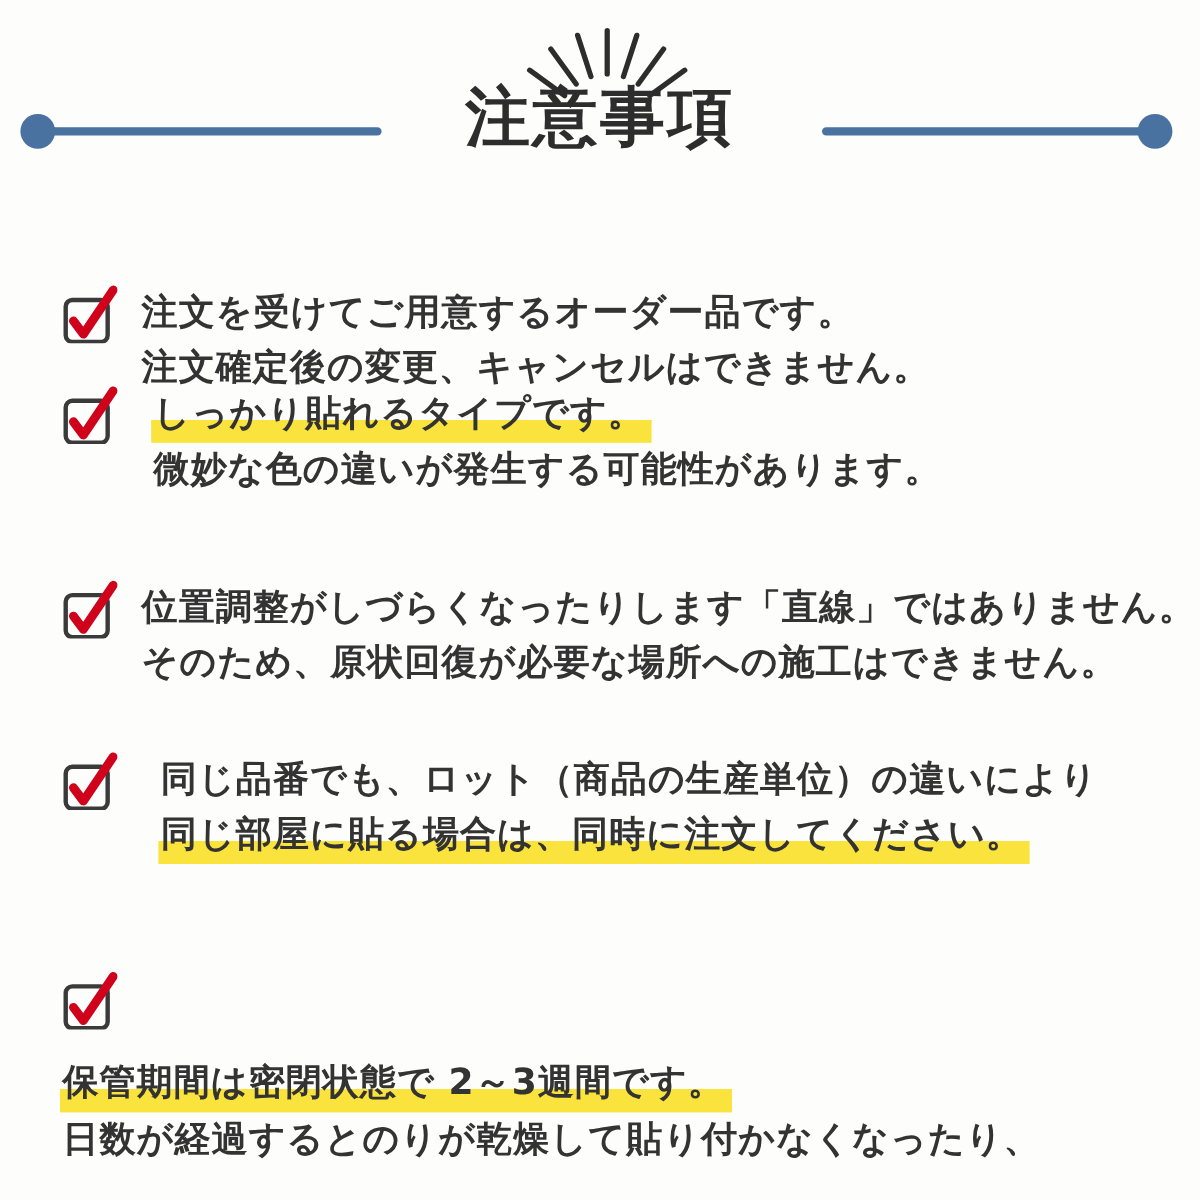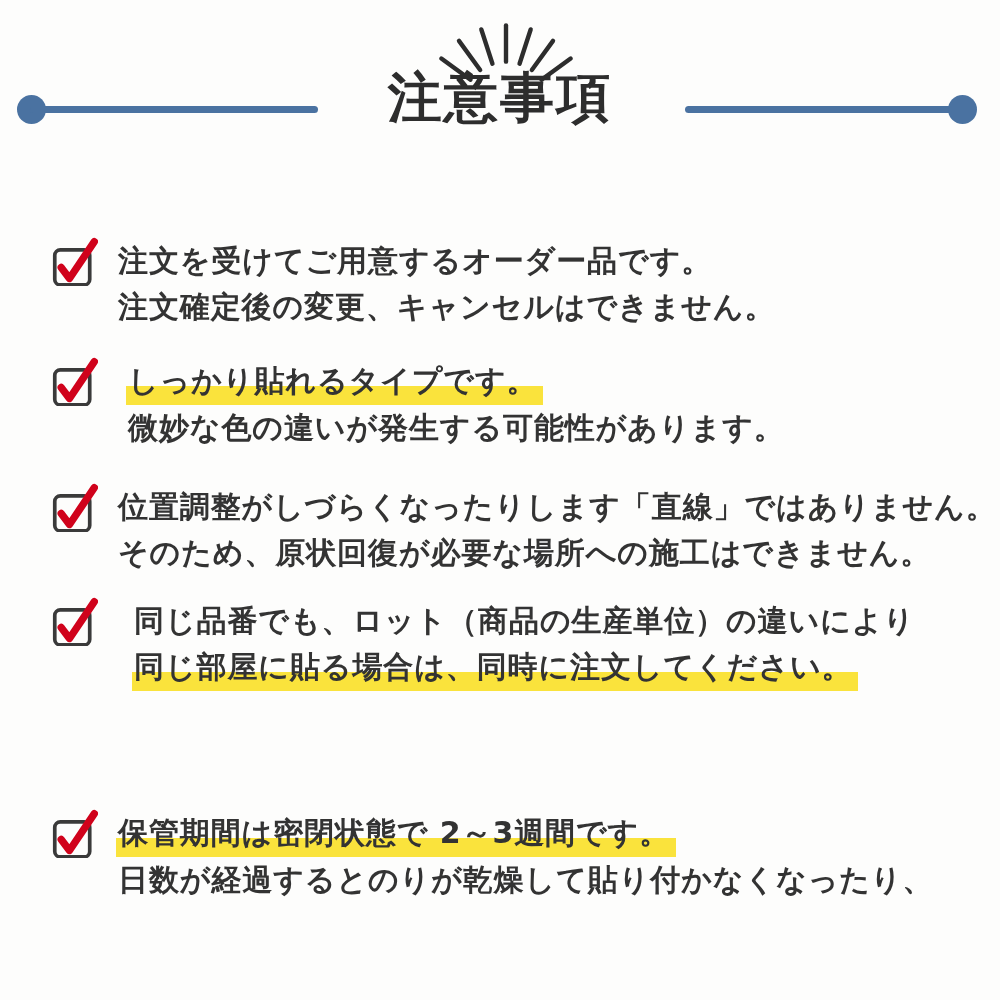--- a/index.html
+++ b/index.html
@@ -110,21 +110,21 @@
     <svg class="cbx" width="46" height="50" viewBox="0 0 50 54" aria-hidden="true">
       <rect class="cbx-box" x="3" y="15" width="38" height="38" rx="6"></rect>
       <path class="cbx-check" d="M 10 34 L 19 46 L 46 6"></path>
     </svg>
     <div class="lines">
         <div>注文を受けてご用意するオーダー品です。</div>
         <div>注文確定後の変更、キャンセルはできません。</div>
       </div>
   </div>
 
-  <div class="item" style="top: 356px; gap: 30px;">
+  <div class="item" style="top: 320px; gap: 30px;">
     <svg class="cbx" width="46" height="50" viewBox="0 0 50 54" aria-hidden="true">
       <rect class="cbx-box" x="3" y="15" width="38" height="38" rx="6"></rect>
       <path class="cbx-check" d="M 10 34 L 19 46 L 46 6"></path>
     </svg>
     <div class="lines">
         <div><span class="hl">しっかり貼れるタイプです。</span></div>
         <div>微妙な色の違いが発生する可能性があります。</div>
       </div>
   </div>
 
@@ -132,32 +132,32 @@
     <svg class="cbx" width="46" height="50" viewBox="0 0 50 54" aria-hidden="true">
       <rect class="cbx-box" x="3" y="15" width="38" height="38" rx="6"></rect>
       <path class="cbx-check" d="M 10 34 L 19 46 L 46 6"></path>
     </svg>
     <div class="lines">
         <div>位置調整がしづらくなったりします「直線」ではありません。</div>
         <div>そのため、原状回復が必要な場所への施工はできません。</div>
       </div>
   </div>
 
-  <div class="item" style="top: 596px; gap: 36px;">
+  <div class="item" style="top: 625px; gap: 36px;">
     <svg class="cbx" width="46" height="50" viewBox="0 0 50 54" aria-hidden="true">
       <rect class="cbx-box" x="3" y="15" width="38" height="38" rx="6"></rect>
       <path class="cbx-check" d="M 10 34 L 19 46 L 46 6"></path>
     </svg>
     <div class="lines">
         <div>同じ品番でも、ロット（商品の生産単位）の違いにより</div>
         <div><span class="hl">同じ部屋に貼る場合は、同時に注文してください。</span></div>
       </div>
   </div>
 
-  <div class="item" style="top: 808px;">
+  <div class="item" style="top: 808px; flex-direction: column;">
     <svg class="cbx" width="46" height="50" viewBox="0 0 50 54" aria-hidden="true">
       <rect class="cbx-box" x="3" y="15" width="38" height="38" rx="6"></rect>
       <path class="cbx-check" d="M 10 34 L 19 46 L 46 6"></path>
     </svg>
     <div class="lines">
         <div><span class="hl">保管期間は密閉状態で 2～3週間です。</span></div>
         <div>日数が経過するとのりが乾燥して貼り付かなくなったり、</div>
       </div>
   </div>
 </div>

